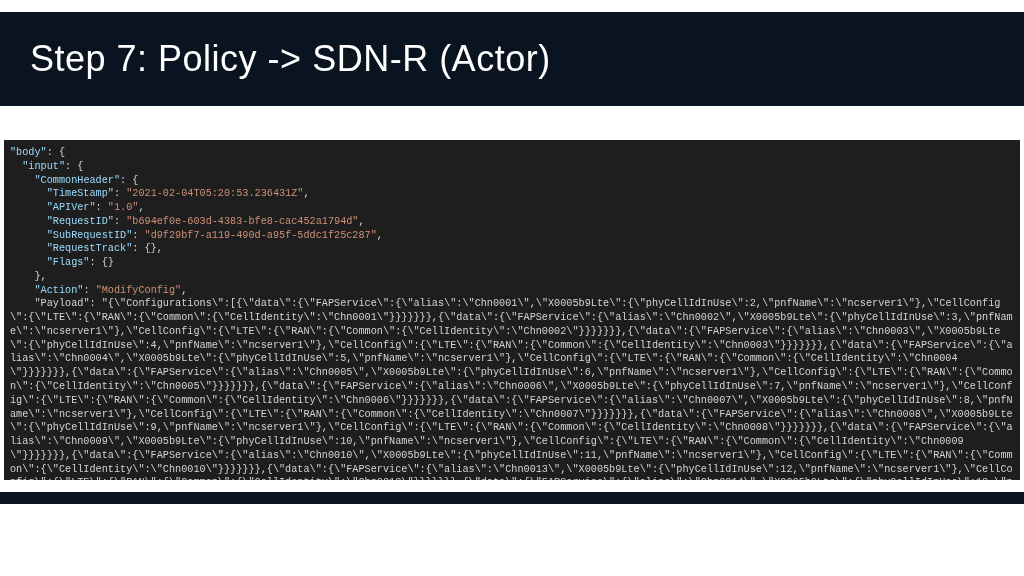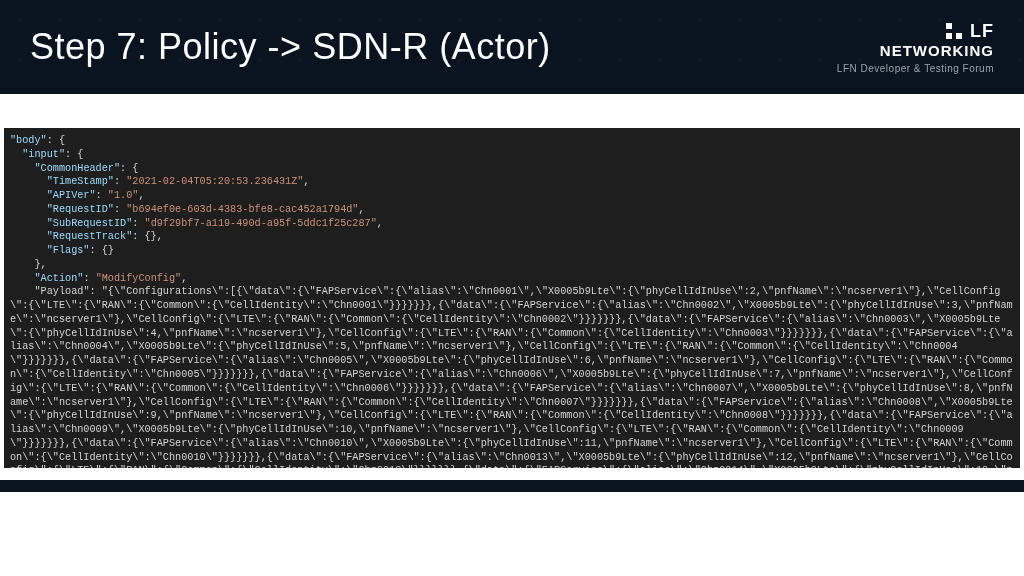--- a/index.html
+++ b/index.html
@@ -1,17 +1,17 @@
 <!DOCTYPE html>
 <html><head>
 <meta charset="utf-8">
 <style>
   * { margin: 0; padding: 0; box-sizing: border-box; }
   html, body { width: 1024px; height: 576px; overflow: hidden; font-family: Arial, Helvetica, sans-serif; background: #fff; }
-  .slide { width: 1024px; height: 492px; position: relative; background: #fff; }
+  .slide { width: 1024px; height: 492px; position: relative; background: #fff; margin-top: 12px; }
   .header {
     height: 94px;
     background: #0a1420;
     background-image: radial-gradient(rgba(255,255,255,0.02) 0 1px, transparent 1px);
     background-size: 40px 40px;
     display: flex;
     align-items: center;
     padding: 0 30px;
     justify-content: space-between;
   }
@@ -42,34 +42,20 @@
     height: 12px; background: #0a1420;
   }
 </style>
 </head>
 <body>
 
 <div class="slide">
 
   <div class="header">
     <div class="title">Step 7: Policy -&gt; SDN-R (Actor)</div>
-    <div class="logo-block">
-      <div class="logo-row">
-        <span class="logo-mark">
-          <svg width="20" height="20" viewBox="0 0 20 20">
-            <rect x="2" y="2" width="6" height="6" fill="#fff"></rect>
-            <rect x="2" y="12" width="6" height="6" fill="#fff"></rect>
-            <rect x="12" y="12" width="6" height="6" fill="#fff"></rect>
-          </svg>
-        </span>
-        <span class="logo-text">LF</span>
-      </div>
-      <div class="logo-text" style="font-size:15px;">NETWORKING</div>
-      <div class="logo-sub">LFN Developer &amp; Testing Forum</div>
-    </div>
   </div>
 
   <div class="white-gap"></div>
 
   <div class="code-box"><span id="pre-lines"><span class="k">"body"</span>: {
   <span class="k">"input"</span>: {
     <span class="k">"CommonHeader"</span>: {
       <span class="k">"TimeStamp"</span>: <span class="s">"2021-02-04T05:20:53.236431Z"</span>,
       <span class="k">"APIVer"</span>: <span class="s">"1.0"</span>,
       <span class="k">"RequestID"</span>: <span class="s">"b694ef0e-603d-4383-bfe8-cac452a1794d"</span>,

